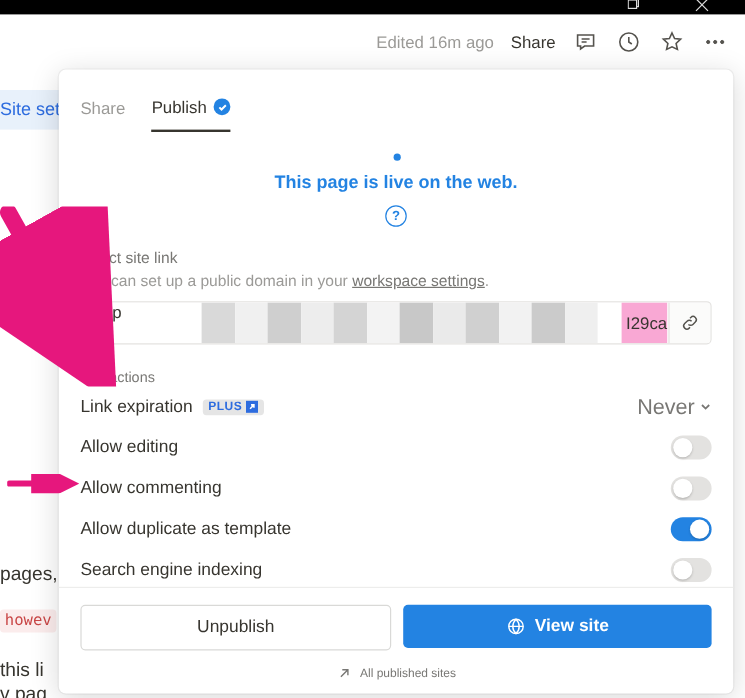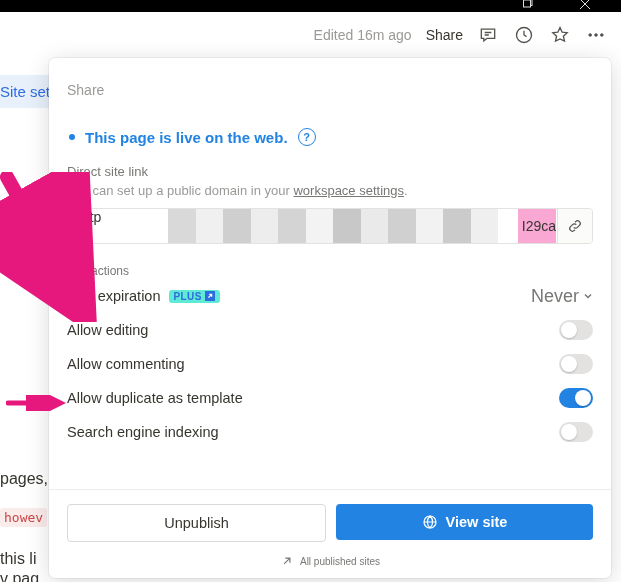--- a/index.html
+++ b/index.html
@@ -130,20 +130,21 @@
     overflow: hidden;
   }
   .live-row {
     display: flex;
     align-items: center;
     gap: 10px;
     color: #2383e2;
     font-weight: 600;
     font-size: 15px;
     margin-bottom: 18px;
+    flex-direction: column;
   }
   .live-dot {
     width: 6px; height: 6px; border-radius: 50%;
     background: #2383e2;
     margin-left: 2px;
   }
   .qmark {
     width: 16px; height: 16px; border: 1.5px solid #2383e2;
     border-radius: 50%; display: inline-flex;
     align-items: center; justify-content: center;
@@ -223,21 +224,21 @@
   .action-row {
     display: flex;
     align-items: center;
     justify-content: space-between;
     height: 34px;
     font-size: 14.5px;
     color: #37352f;
   }
   .action-row .left { display: flex; align-items: center; gap: 8px; }
   .plus-badge {
-    background: #5eead4;
+    background: #e5e5e5;
     color: #2d6cdf;
     font-size: 10px;
     font-weight: 600;
     padding: 1px 5px;
     border-radius: 3px;
     letter-spacing: 0.4px;
     display: inline-flex;
     align-items: center;
     gap: 3px;
   }
@@ -367,20 +368,28 @@
 <div class="bgtext pages">pages,</div>
 <div class="bgcode">howev</div>
 <div class="bgtext this">this li</div>
 <div class="bgtext vpag">v pag</div>
 
 <div class="panel">
   <div class="panel-tabs">
     <div class="tab">
       <span>Share</span>
     </div>
+    <div class="tab active">
+      <span>Publish</span>
+      <span class="verified">
+        <svg width="9" height="9" viewBox="0 0 10 10" fill="none" stroke-width="1.8">
+            <path d="M2 5l2 2 4-4"></path>
+          </svg>
+      </span>
+    </div>
   </div>
 
   <div class="panel-body">
     <div class="live-row">
       <span class="live-dot"></span>
       <span>This page is live on the web.</span>
       <span class="qmark">?</span>
     </div>
 
     <div class="section-label">Direct site link</div>

